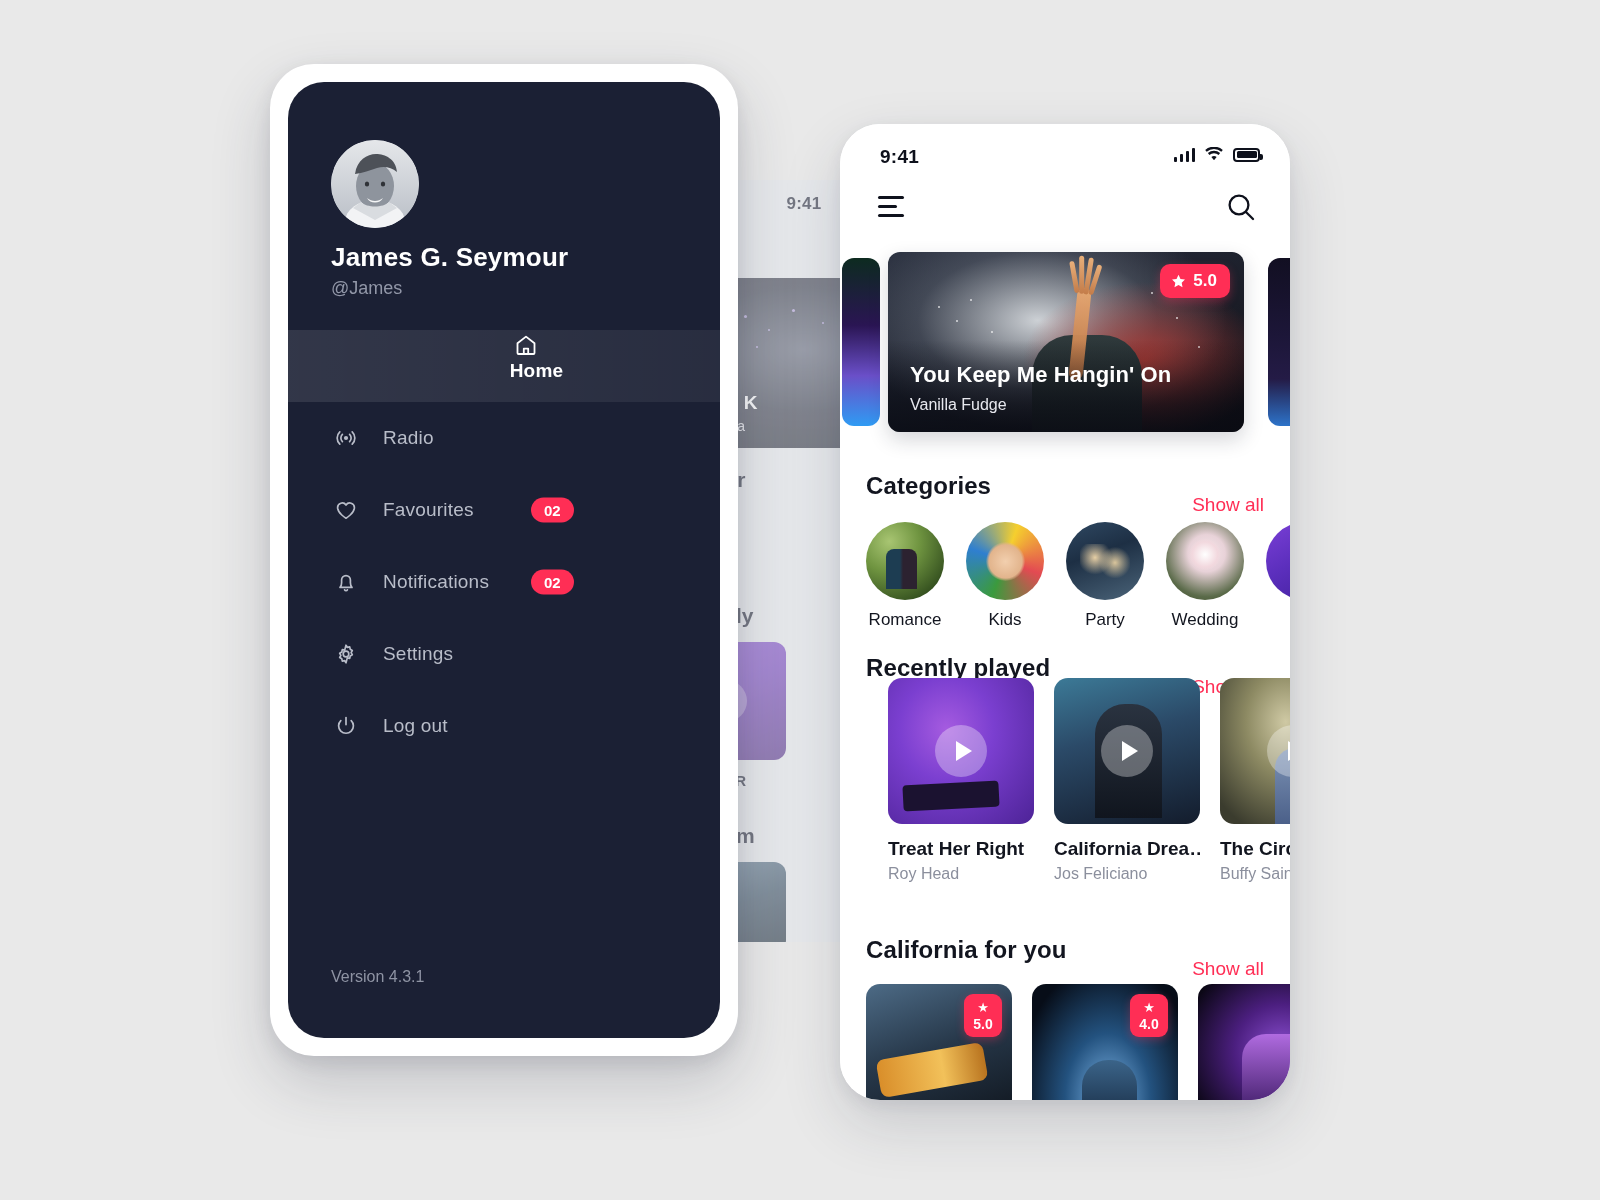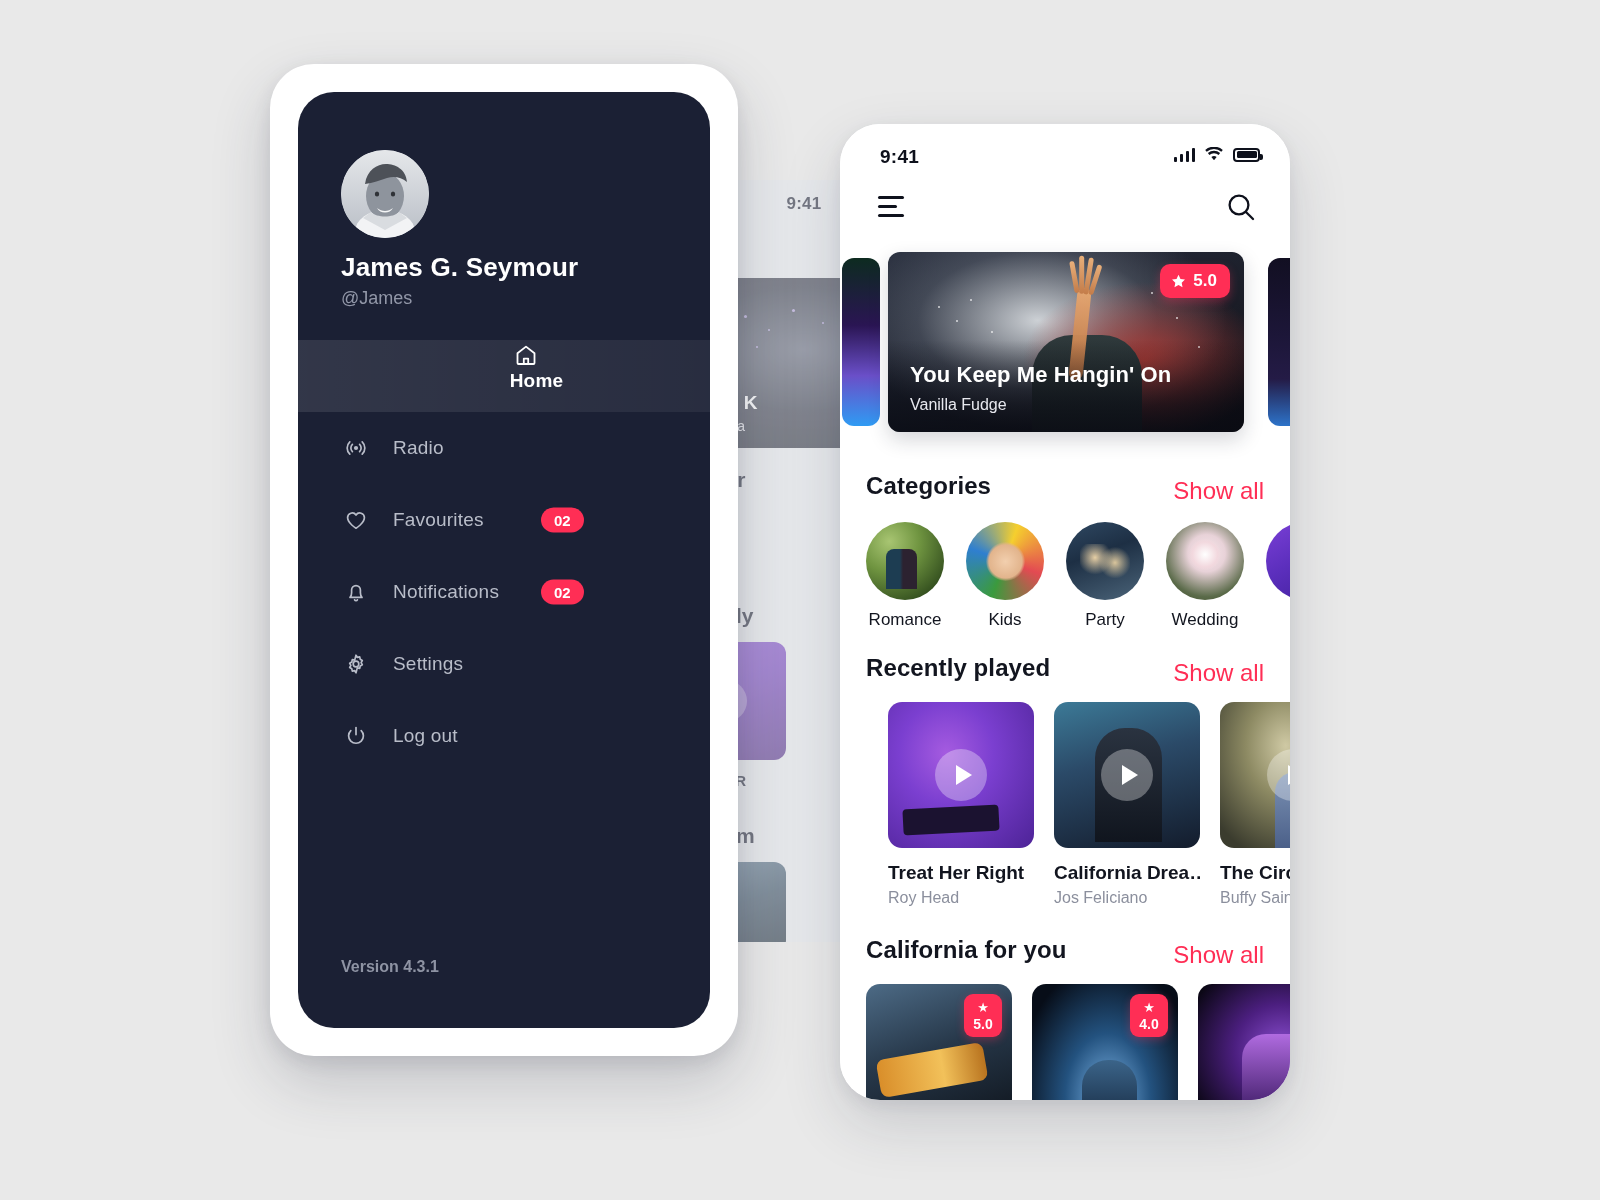--- a/index.html
+++ b/index.html
@@ -10,21 +10,21 @@
     overflow: hidden;
   }
   #stage { position: relative; width: 1600px; height: 1200px; background: #e9e9e9; }
 
   
   .phone-frame {
     position: absolute;
     background: #ffffff;
     border-radius: 44px;
     box-shadow: 0 26px 60px rgba(40,44,63,.20), 0 6px 18px rgba(40,44,63,.10);
-    padding: 28px;
+    padding: 18px;
   }
   .phone-screen {
     width: 100%; height: 100%;
     border-radius: 36px;
     overflow: hidden;
     position: relative;
   }
 
   
   .ghost {
@@ -119,21 +119,21 @@
   }
   .nav-item.active { background: linear-gradient(90deg, rgba(255,255,255,.10), rgba(255,255,255,.06)); flex-direction: column; }
   .nav-icon { width:30px; height:30px; flex:0 0 30px; display:flex; align-items:center; justify-content:center; }
   .nav-label { margin-left:22px; font-size:19px; color:#b9bdc9; letter-spacing:.2px; }
   .nav-item.active .nav-label { color:#ffffff; font-weight:bold; }
   .badge {
     position:absolute; right:auto; left:243px; top:50%; transform:translateY(-50%);
     background:#ff2e55; color:#fff; font-size:15px; font-weight:bold;
     padding:5px 13px; border-radius:20px; line-height:1;
   }
-  .version { position:absolute; left:43px; bottom:52px; color:#8e93a3; font-size:16px;font-weight:bold; }
+  .version { position:absolute; left:43px; bottom:52px; color:#8e93a3; font-size:16px; }
 
   
   #right-phone { left: 840px; top: 124px; width: 450px; height: 976px; padding: 0; border-radius: 40px;
     box-shadow: 0 24px 60px rgba(40,44,63,.16), 0 5px 16px rgba(40,44,63,.08); }
   #right-phone .phone-screen { background:#fff; border-radius:40px; }
 
   .r-status { position:absolute; left:0; right:0; top:22px; height:26px; }
   .r-time { position:absolute; left:40px; top:0; font-size:19px; font-weight:bold; color:#0e111c; letter-spacing:.3px; }
   .r-icons { position:absolute; right:30px; top:1px; display:flex; align-items:center; gap:9px; }
   .sig { display:flex; align-items:flex-end; gap:2.5px; height:15px; }
@@ -186,21 +186,21 @@
   .hero-title { position:absolute; left:22px; bottom:44px; color:#fff; font-size:22px; font-weight:bold; letter-spacing:.1px; }
   .hero-sub { position:absolute; left:22px; bottom:18px; color:#e7e8ee; font-size:16px; }
   .rate-pill {
     position:absolute; right:14px; top:12px; background:#ff2e55; color:#fff;
     border-radius:10px; padding:7px 13px 7px 11px; display:flex; align-items:center; gap:7px;
     font-size:17px; font-weight:bold; box-shadow:0 4px 10px rgba(255,46,85,.35);
   }
 
   .sec-head { position:absolute; left:0; right:0; height:34px; }
   .sec-title { position:absolute; left:26px; top:0; font-size:24px; font-weight:bold; color:#12151f; letter-spacing:.1px; }
-  .sec-link { position:absolute; right:26px; top:5px; font-size:24px; color:#ff2e55; cursor:pointer; }
+  .sec-link { position:absolute; right:26px; top:22px; font-size:19px; color:#ff2e55; cursor:pointer; }
 
   .cats { position:absolute; left:0; right:0; display:flex; gap:22px; padding-left:26px; }
   .cat { width:78px; flex:0 0 78px; text-align:center; cursor:pointer; }
   .cat-img { width:78px; height:78px; border-radius:50%; overflow:hidden; position:relative; }
   .cat-lbl { margin-top:10px; font-size:17px; color:#12151f; white-space:nowrap; }
 
   .c-romance { background: radial-gradient(circle at 30% 25%, #a8c572 0%, #6f9440 38%, #34501f 80%); }
   .c-romance:after { content:""; position:absolute; left:26%; top:34%; width:40%; height:52%;
     background: linear-gradient(90deg,#1d3d52 0%, #1d3d52 45%, #2c2230 55%, #2c2230 100%); border-radius:8px 8px 0 0; }
   .c-party { background: linear-gradient(160deg,#2f4862 0%, #1d2f44 40%, #4b6479 100%); }
@@ -508,21 +508,21 @@
           <div class="cat-img c-dance"></div>
           <div class="cat-lbl">D</div>
         </div>
       </div>
 
       <div class="sec-head" style="top:530px;">
         <div class="sec-title">Recently played</div>
         <div class="sec-link">Show all</div>
       </div>
 
-      <div class="tracks" style="top:578px;padding-left:48px;">
+      <div class="tracks" style="top:554px;padding-left:48px;">
         <div class="track">
           <div class="track-img t-purple">
             <div class="play-circ"></div>
           </div>
           <div class="track-title">Treat Her Right</div>
           <div class="track-artist">Roy Head</div>
         </div>
         <div class="track">
           <div class="track-img t-blue">
             <div class="play-circ"></div>

